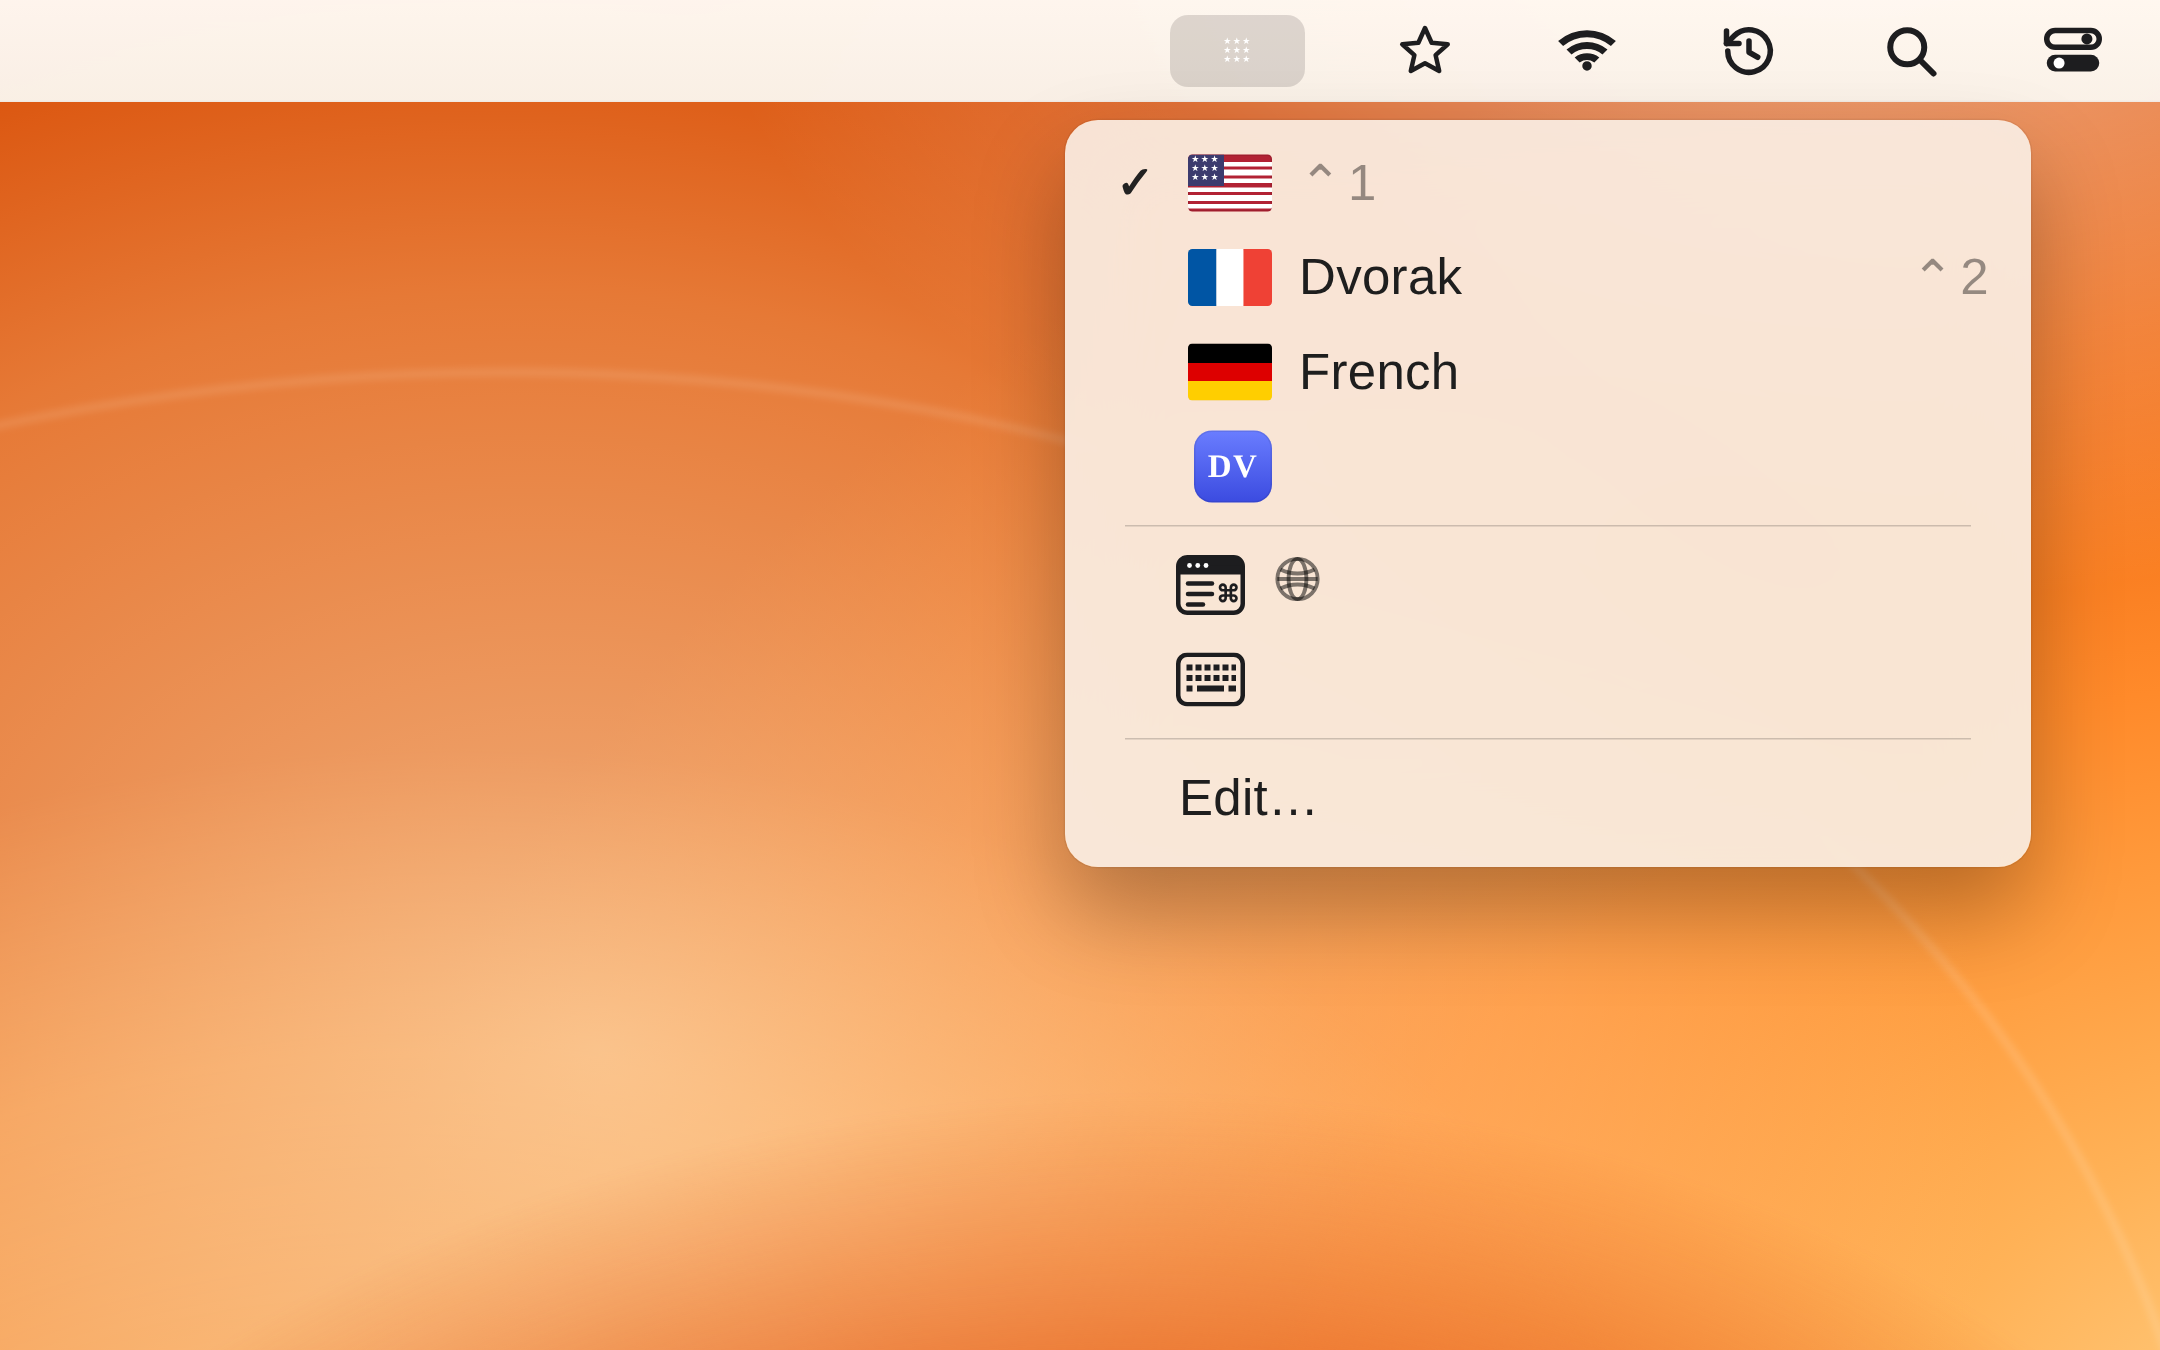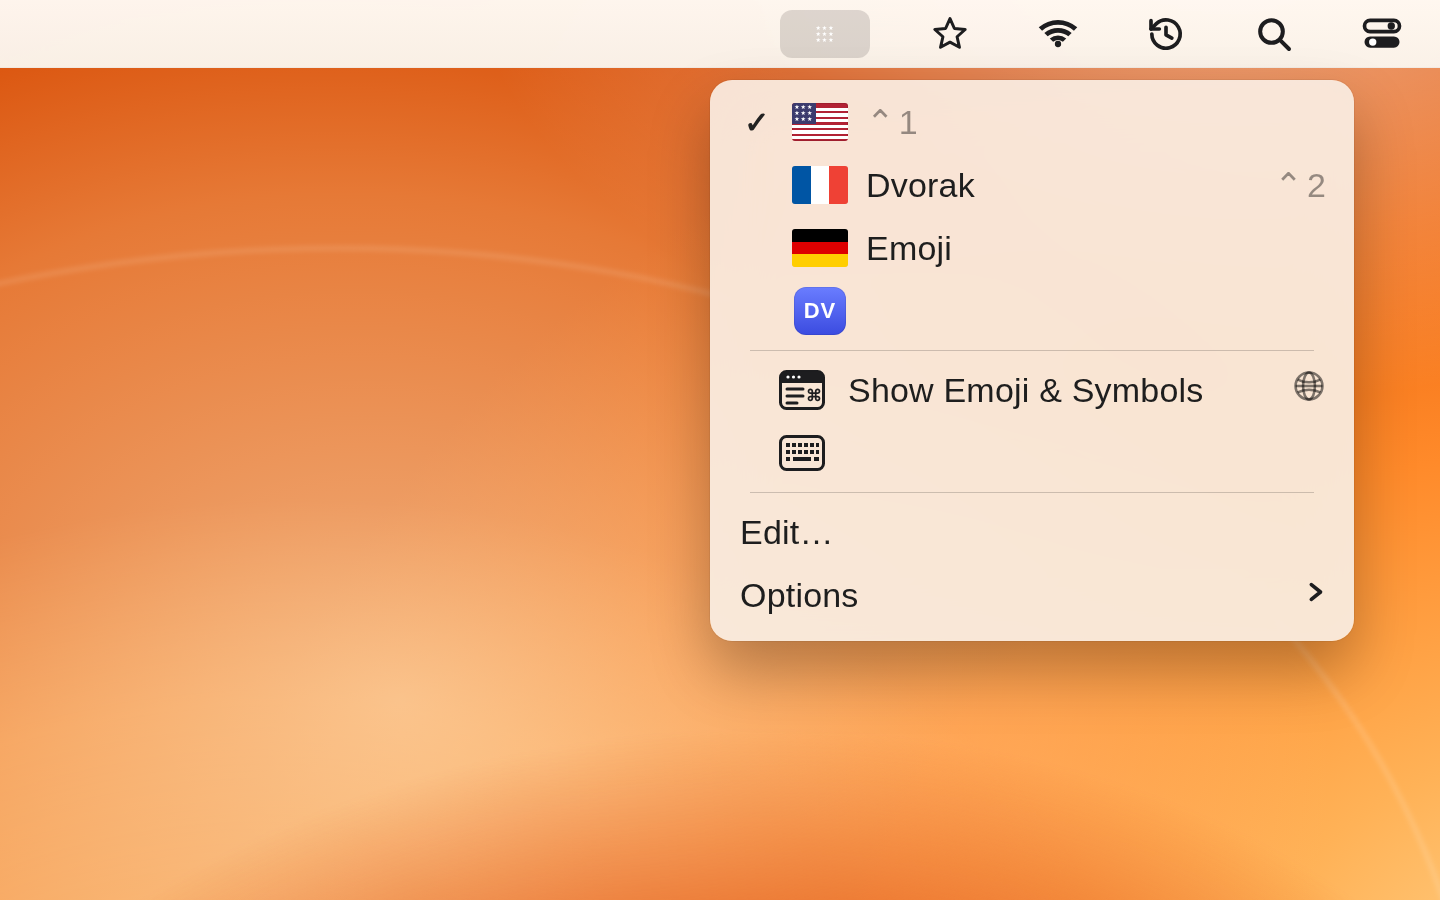--- a/index.html
+++ b/index.html
@@ -80,25 +80,25 @@
   }
   .row {
     display: flex; align-items: center;
     height: 62px;
     padding: 0 20px 0 22px;
     gap: 18px;
     border-radius: 12px;
     margin: 1px 8px;
   }
   .row .check { width: 34px; text-align: center; font-size: 30px; color:#222; font-weight:700; }
-  .row .flag, .row .rowicon { width: 56px; display:flex; align-items:center; justify-content:center; }
+  .row .flag, .row .rowicon { width: 56px; display:flex; align-items:center; justify-content:flex-end;font-family:Liberation Serif, serif; }
   .row .label { flex: 1; font-weight: 500; }
   .row .shortcut { color: rgba(0,0,0,0.40); font-weight: 500; font-size: 34px; display:flex; align-items:center; gap:4px; }
   .row .shortcut .ctrl { font-family: "Helvetica Neue", Arial; }
-  .row.noicons .label { }
+  .row.noicons .label { margin-left: 46px; }
   .sep { height: 1px; background: rgba(0,0,0,0.18); margin: 8px 40px; }
   .chev-right { color: #222; }
 
   
   .flag-rect { width: 56px; height: 38px; border-radius: 3px; box-shadow: 0 0 0 1px rgba(0,0,0,0.1) inset; position:relative; overflow:hidden; }
   .flag-us { background:#b22234; }
   .flag-us .s { position:absolute; background:#fff; height:9%; left:0; right:0; }
   .flag-us .canton { position:absolute; left:0; top:0; width:42%; height:55%; background:#3c3b6e; display:flex; align-items:center; justify-content:center; color:#fff; font-size:6px; letter-spacing:1px; line-height:6px; text-align:center; }
   .flag-fr { display:flex; }
   .flag-fr div { flex:1; }
@@ -218,21 +218,21 @@
 
   <div class="row">
     <span class="check"></span>
     <span class="flag">
       <span class="flag-rect flag-de">
           <div class="k"></div>
           <div class="rr"></div>
           <div class="y"></div>
         </span>
     </span>
-    <span class="label">Emoji</span>
+    <span class="label">French</span>
     <span class="shortcut"></span>
   </div>
 
   <div class="row">
     <span class="check"></span>
     <span class="flag">
       <span class="dv-badge">DV</span>
     </span>
     <span class="shortcut"></span>
   </div>
@@ -247,21 +247,20 @@
         <rect x="1.5" y="7" width="43" height="6" fill="#1d1d1f"></rect>
         <circle cx="9" cy="7" r="1.6" fill="#fff"></circle>
           <circle cx="14.5" cy="7" r="1.6" fill="#fff"></circle>
           <circle cx="20" cy="7" r="1.6" fill="#fff"></circle>
         <line x1="8" y1="19" x2="24" y2="19" stroke="#1d1d1f" stroke-width="3" stroke-linecap="round"></line>
         <line x1="8" y1="26" x2="24" y2="26" stroke="#1d1d1f" stroke-width="3" stroke-linecap="round"></line>
         <line x1="8" y1="33" x2="18" y2="33" stroke="#1d1d1f" stroke-width="3" stroke-linecap="round"></line>
         <text x="35" y="31" font-size="16" font-weight="700" fill="#1d1d1f" text-anchor="middle">⌘</text>
       </svg>
     </span>
-    <span class="label">Show Emoji &amp; Symbols</span>
     <span class="globe-trail">
       <svg width="34" height="34" viewBox="0 0 24 24" fill="none" stroke="rgba(0,0,0,0.5)" stroke-width="1.8">
         <circle cx="12" cy="12" r="9.5"></circle>
         <ellipse cx="12" cy="12" rx="4.2" ry="9.5"></ellipse>
         <line x1="2.5" y1="12" x2="21.5" y2="12"></line>
         <path d="M4 7.5c2.3 1.2 5 1.9 8 1.9s5.7-.7 8-1.9"></path>
         <path d="M4 16.5c2.3-1.2 5-1.9 8-1.9s5.7.7 8 1.9"></path>
       </svg>
     </span>
   </div>
@@ -290,22 +289,14 @@
       </svg>
     </span>
   </div>
 
   <div class="sep"></div>
 
   <div class="row noicons">
     <span class="label">Edit…</span>
   </div>
 
-  <div class="row noicons">
-    <span class="label">Options</span>
-    <span class="chev-right">
-      <svg width="22" height="30" viewBox="0 0 24 24" fill="none" stroke="#1d1d1f" stroke-width="4" stroke-linecap="round" stroke-linejoin="round">
-        <polyline points="8 4 18 12 8 20"></polyline>
-      </svg>
-    </span>
-  </div>
 
 </div>
 
 </body></html>

